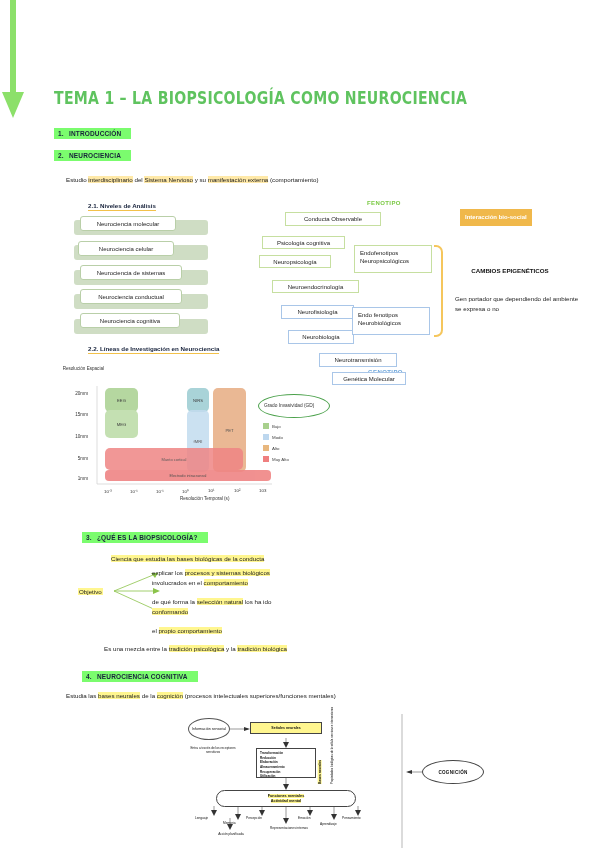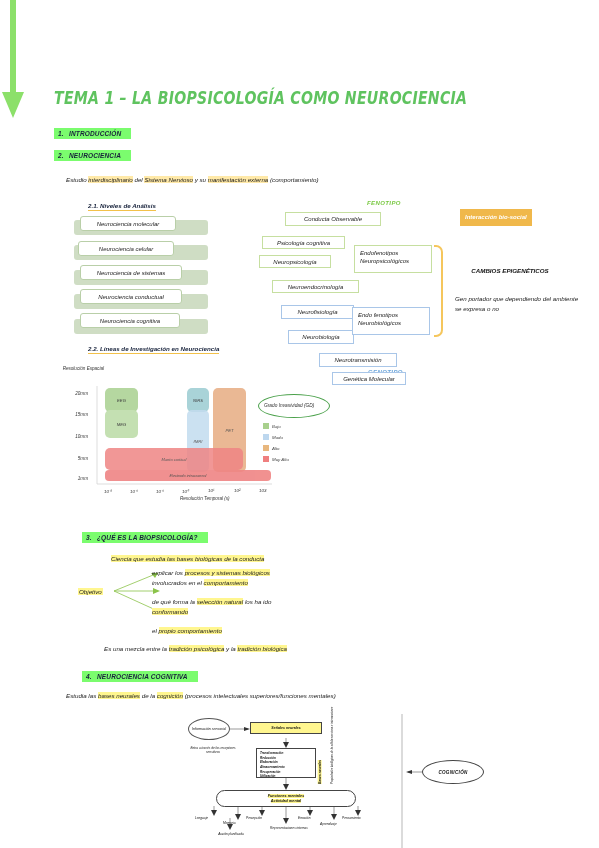--- a/index.html
+++ b/index.html
@@ -6,21 +6,21 @@
   html, body { margin: 0; padding: 0; }
   body {
     width: 599px;
     height: 848px;
     background: #ffffff;
     font-family: "Liberation Sans", sans-serif;
     color: #1a1a1a;
     position: relative;
     overflow: hidden;
   }
-  .page { position: relative; width: 486px; height: 848px; font-style: italic; }
+  .page { position: relative; width: 486px; height: 848px; }
 
   
   .doc-title {
     position: absolute;
     left: 54px; top: 88px;
     font-family: "DejaVu Sans Condensed", "Liberation Sans Narrow", "Liberation Sans", sans-serif;
     font-size: 17px;
     font-weight: bold;
     letter-spacing: 0.3px;
     color: #5fc35f;

